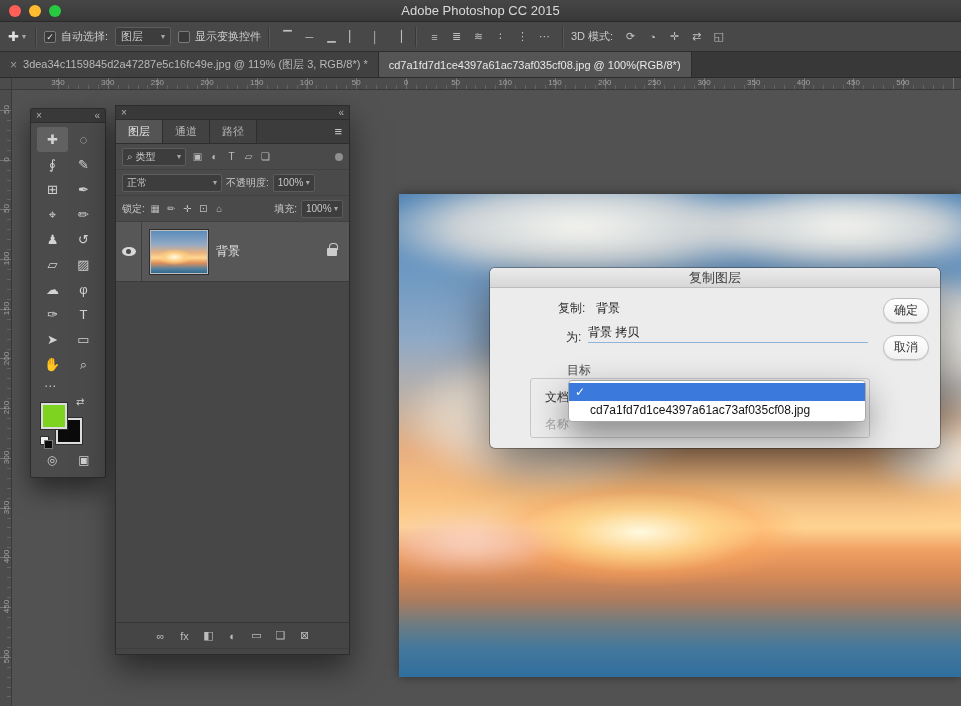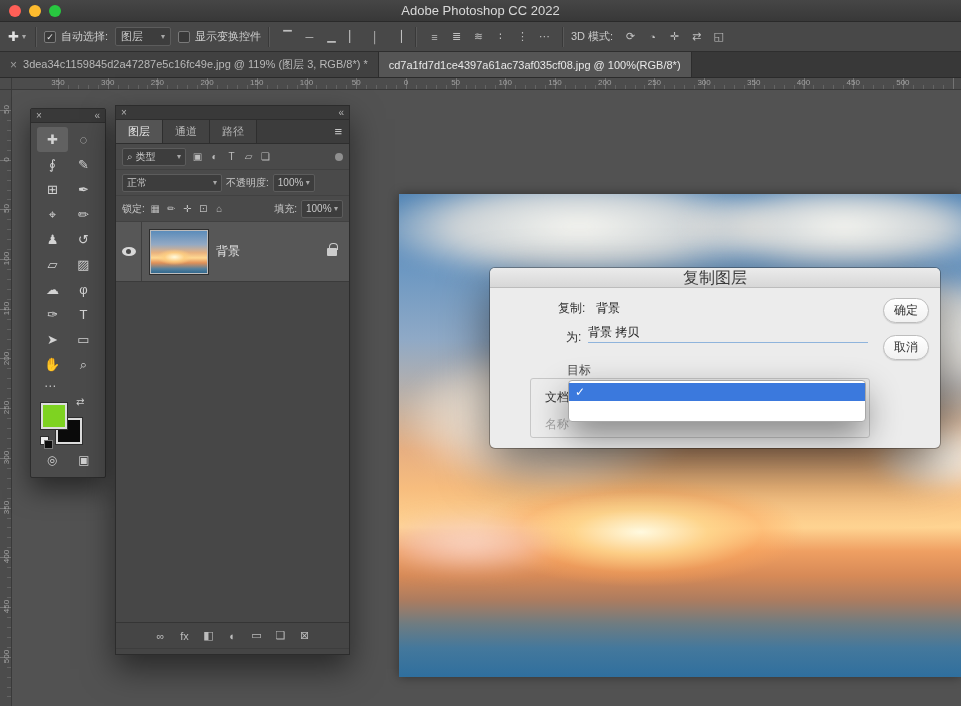--- a/index.html
+++ b/index.html
@@ -99,21 +99,21 @@
   .layer-name { font-size:12px; color:#e2e2e2; }
   .padlock { margin-left:auto; margin-right:12px; position:relative; width:10px; height:8px; background:#cccccc; border-radius:1px; }
   .padlock::before { content:""; position:absolute; left:1.5px; top:-5px; width:7px; height:6px; border:1.5px solid #cccccc; border-bottom:none; border-radius:4px 4px 0 0; }
   .lp-bottom { height:26px; border-top:1px solid #353535; background:#454545; display:flex; align-items:center; justify-content:center; gap:11px; }
   .bi { color:#bcbcbc; font-size:11px; font-style:normal; display:flex; align-items:center; justify-content:center; min-width:13px; }
   .lp-grip { height:6px; background:#454545; border-top:1px solid #3d3d3d;}
 
   
   .dialog { position:absolute; left:478px; top:178px; width:450px; height:180px; background:#ececec; border-radius:5px; z-index:40; font-size:12px; color:#333;
     box-shadow:0 20px 50px rgba(0,0,0,.55), 0 0 0 1px rgba(0,0,0,.3); }
-  .dlg-title { height:20px; background:linear-gradient(#ebebeb,#d7d7d7); border-bottom:1px solid #bcbcbc; border-radius:5px 5px 0 0; text-align:center; line-height:20px; font-size:16px; color:#3c3c3c; }
+  .dlg-title { height:20px; background:linear-gradient(#ebebeb,#d7d7d7); border-bottom:1px solid #bcbcbc; border-radius:5px 5px 0 0; text-align:center; line-height:20px; font-size:13px; color:#3c3c3c; }
   .dlg-abs { position:absolute; }
   .dl-dup-label { left:68px; top:32px; }
   .dl-dup-value { left:106px; top:32px; color:#222; }
   .dl-as-label { left:76px; top:61px; }
   .dl-as-input { position:absolute; left:98px; top:55px; width:280px; height:20px; border:none; border-bottom:1px solid #8fb4dc; background:transparent; font-size:12px; color:#222; outline:none; font-family:inherit; padding:0; }
   .dlg-btn { position:absolute; left:393px; width:46px; height:25px; border-radius:13px; background:linear-gradient(#ffffff,#f1f1f1); border:1px solid #bdbdbd; box-shadow:0 1px 1px rgba(0,0,0,.12); font-size:12px; color:#333; display:flex; align-items:center; justify-content:center; font-family:inherit;}
   .btn-ok { top:30px; } .btn-cancel { top:67px; }
   .dl-group-label { left:46px; top:94px; color:#4a4a4a;margin-left:31px; }
   .dl-groupbox { position:absolute; left:40px; top:110px; width:340px; height:60px; border:1px solid #c7c7c7; border-radius:3px; }
   .dl-doc-label { left:55px; top:121px; }
@@ -130,21 +130,21 @@
 <body>
 
 <div class="screen">
 
   <header class="titlebar">
     <div class="lights">
       <span class="light" style="background: rgb(255, 95, 87);"></span>
       <span class="light" style="background: rgb(254, 188, 46);"></span>
       <span class="light" style="background: rgb(40, 200, 64);"></span>
     </div>
-    <div class="win-title">Adobe Photoshop CC 2022</div>
+    <div class="win-title">Adobe Photoshop CC 2015</div>
   </header>
 
   <div class="optionsbar">
     <span class="tool-chip">
       <span>✚</span>
       <span class="caret">▾</span>
     </span>
     <span class="sep"></span>
     <label class="chk">
       <span class="chkbox">✓</span>
@@ -373,17 +373,18 @@
       <span class="dlg-abs dl-doc-label">文档:</span>
       <span class="dlg-abs dl-name-label">名称</span>
     </div>
 
     <ul class="menu">
       <li class="menu-item selected" id="menuSel" style="background: rgb(59, 121, 221);">
         <span class="chkm">✓</span>
       </li>
       <li class="menu-item">
         <span class="chkm"></span>
+        <span>cd7a1fd7d1ce4397a61ac73af035cf08.jpg</span>
       </li>
     </ul>
 
   </div>
 </div>
 
 </body></html>

